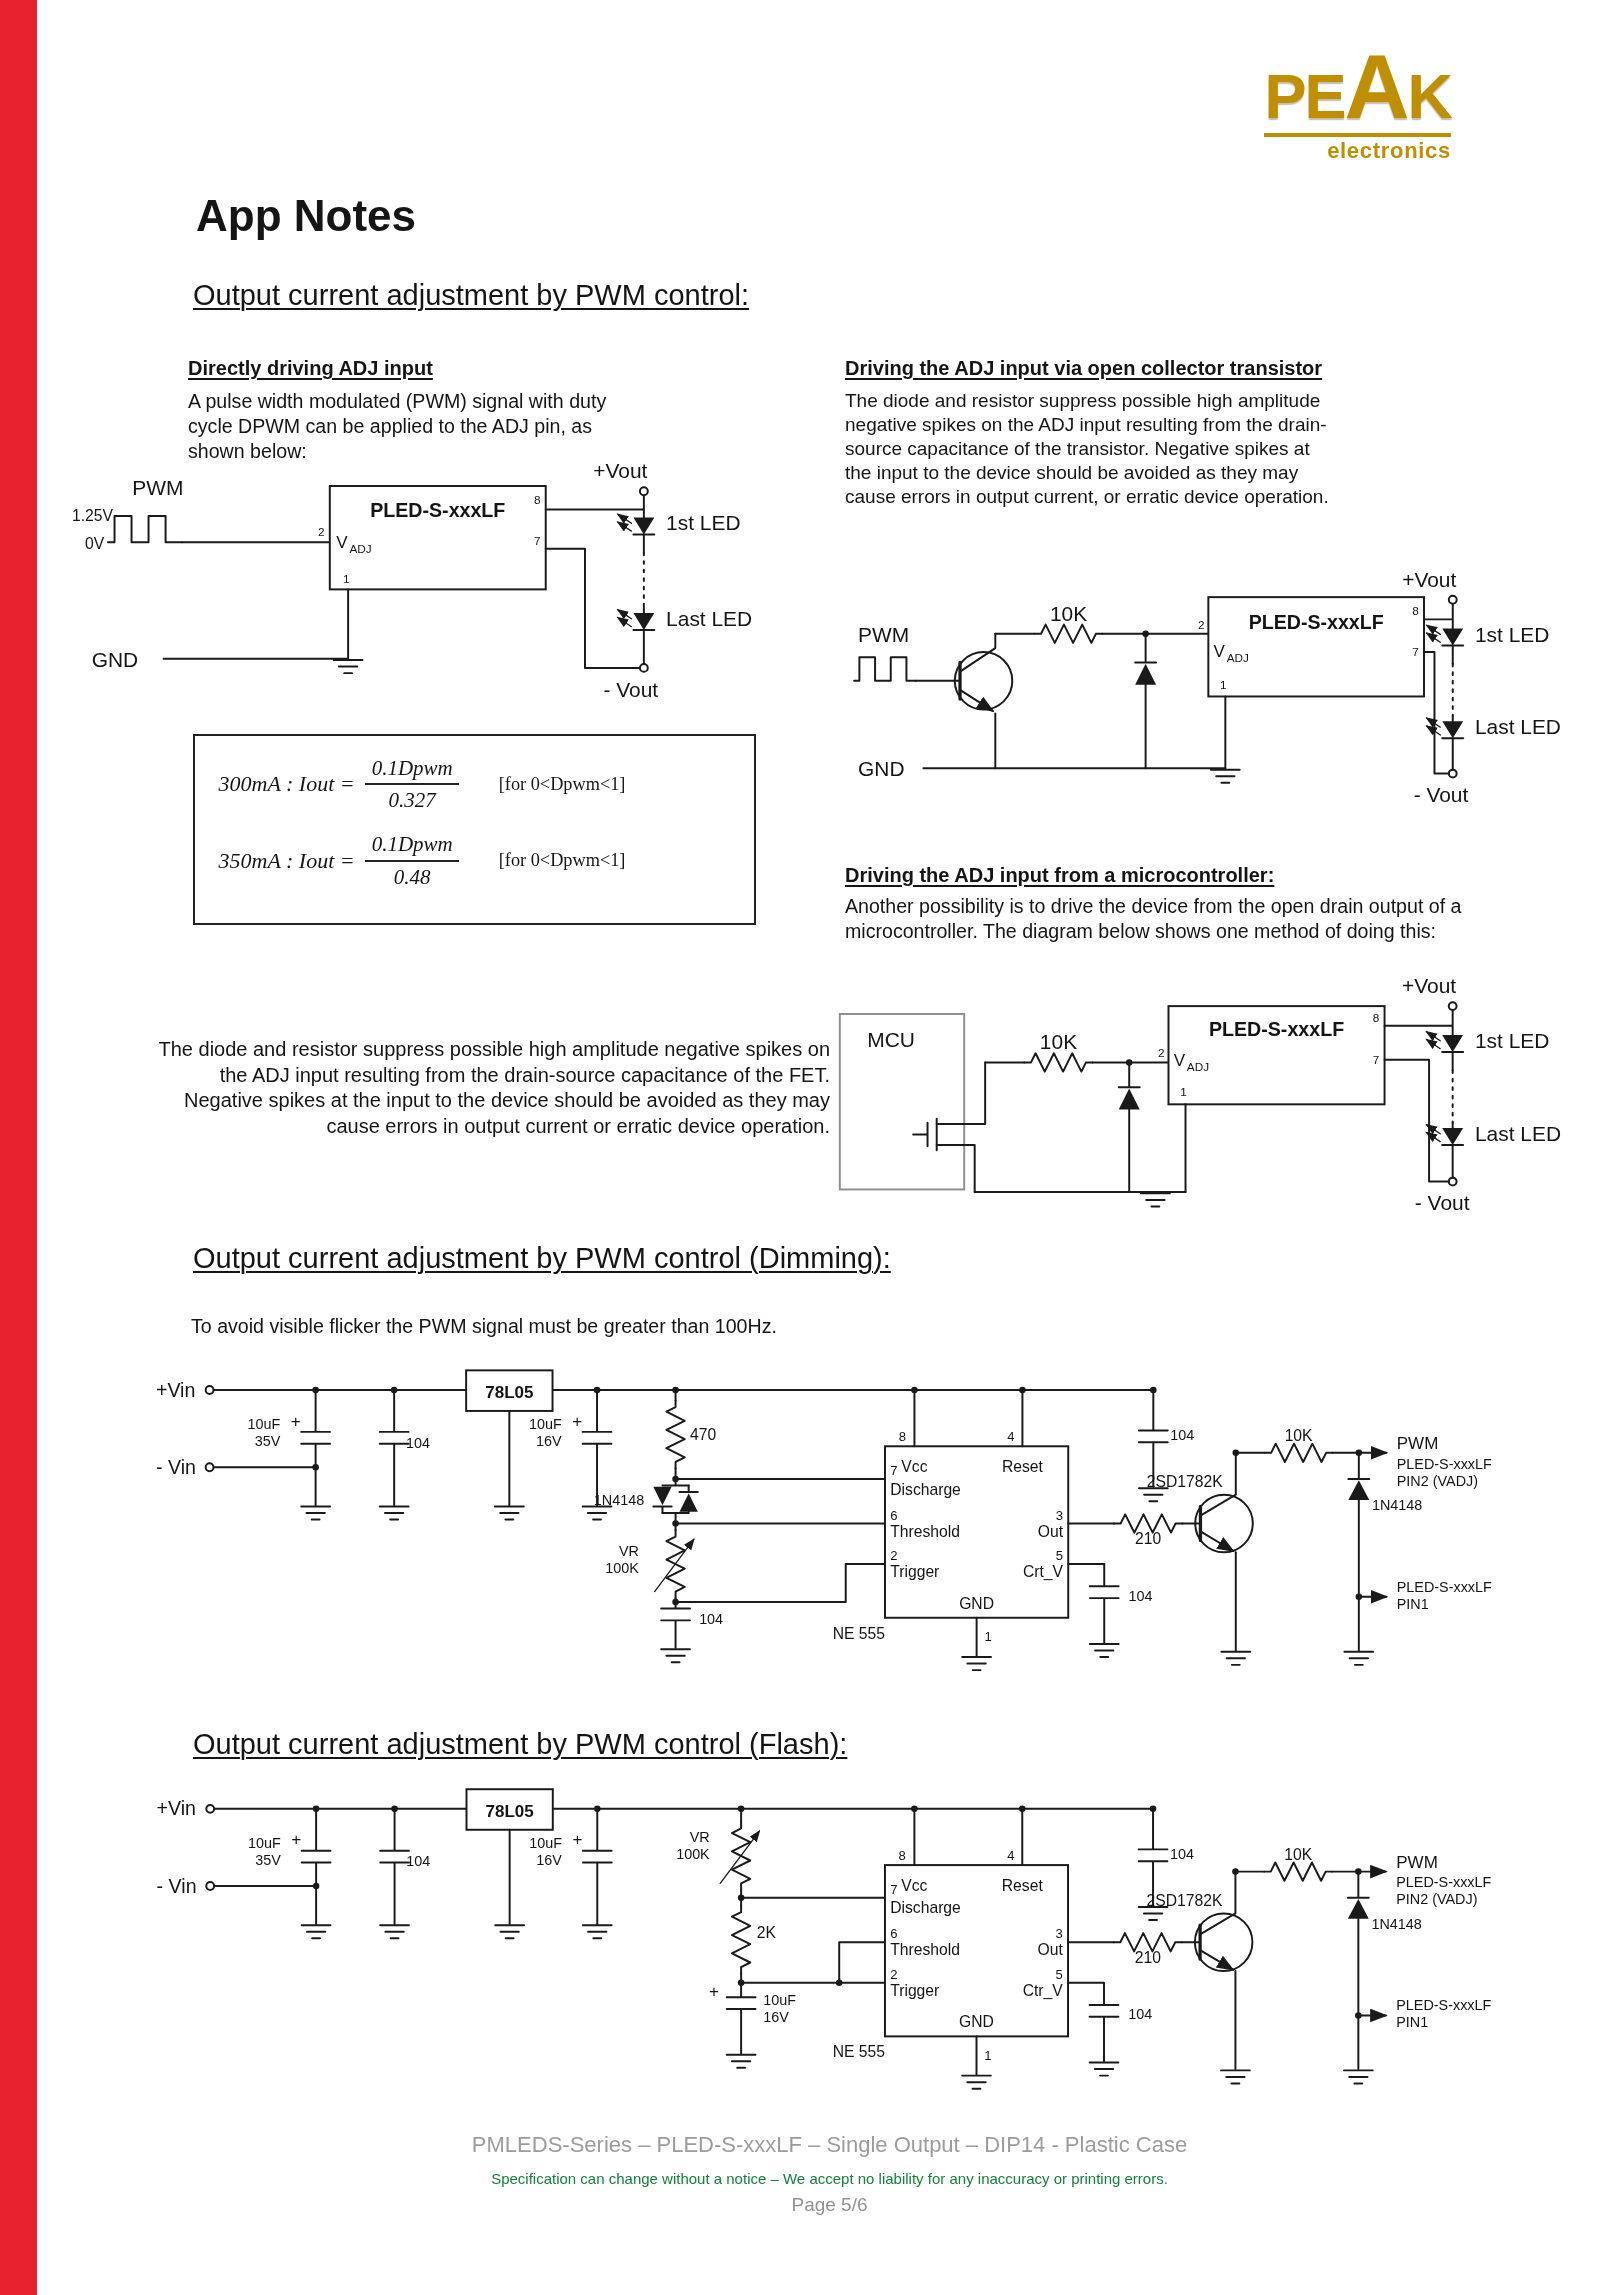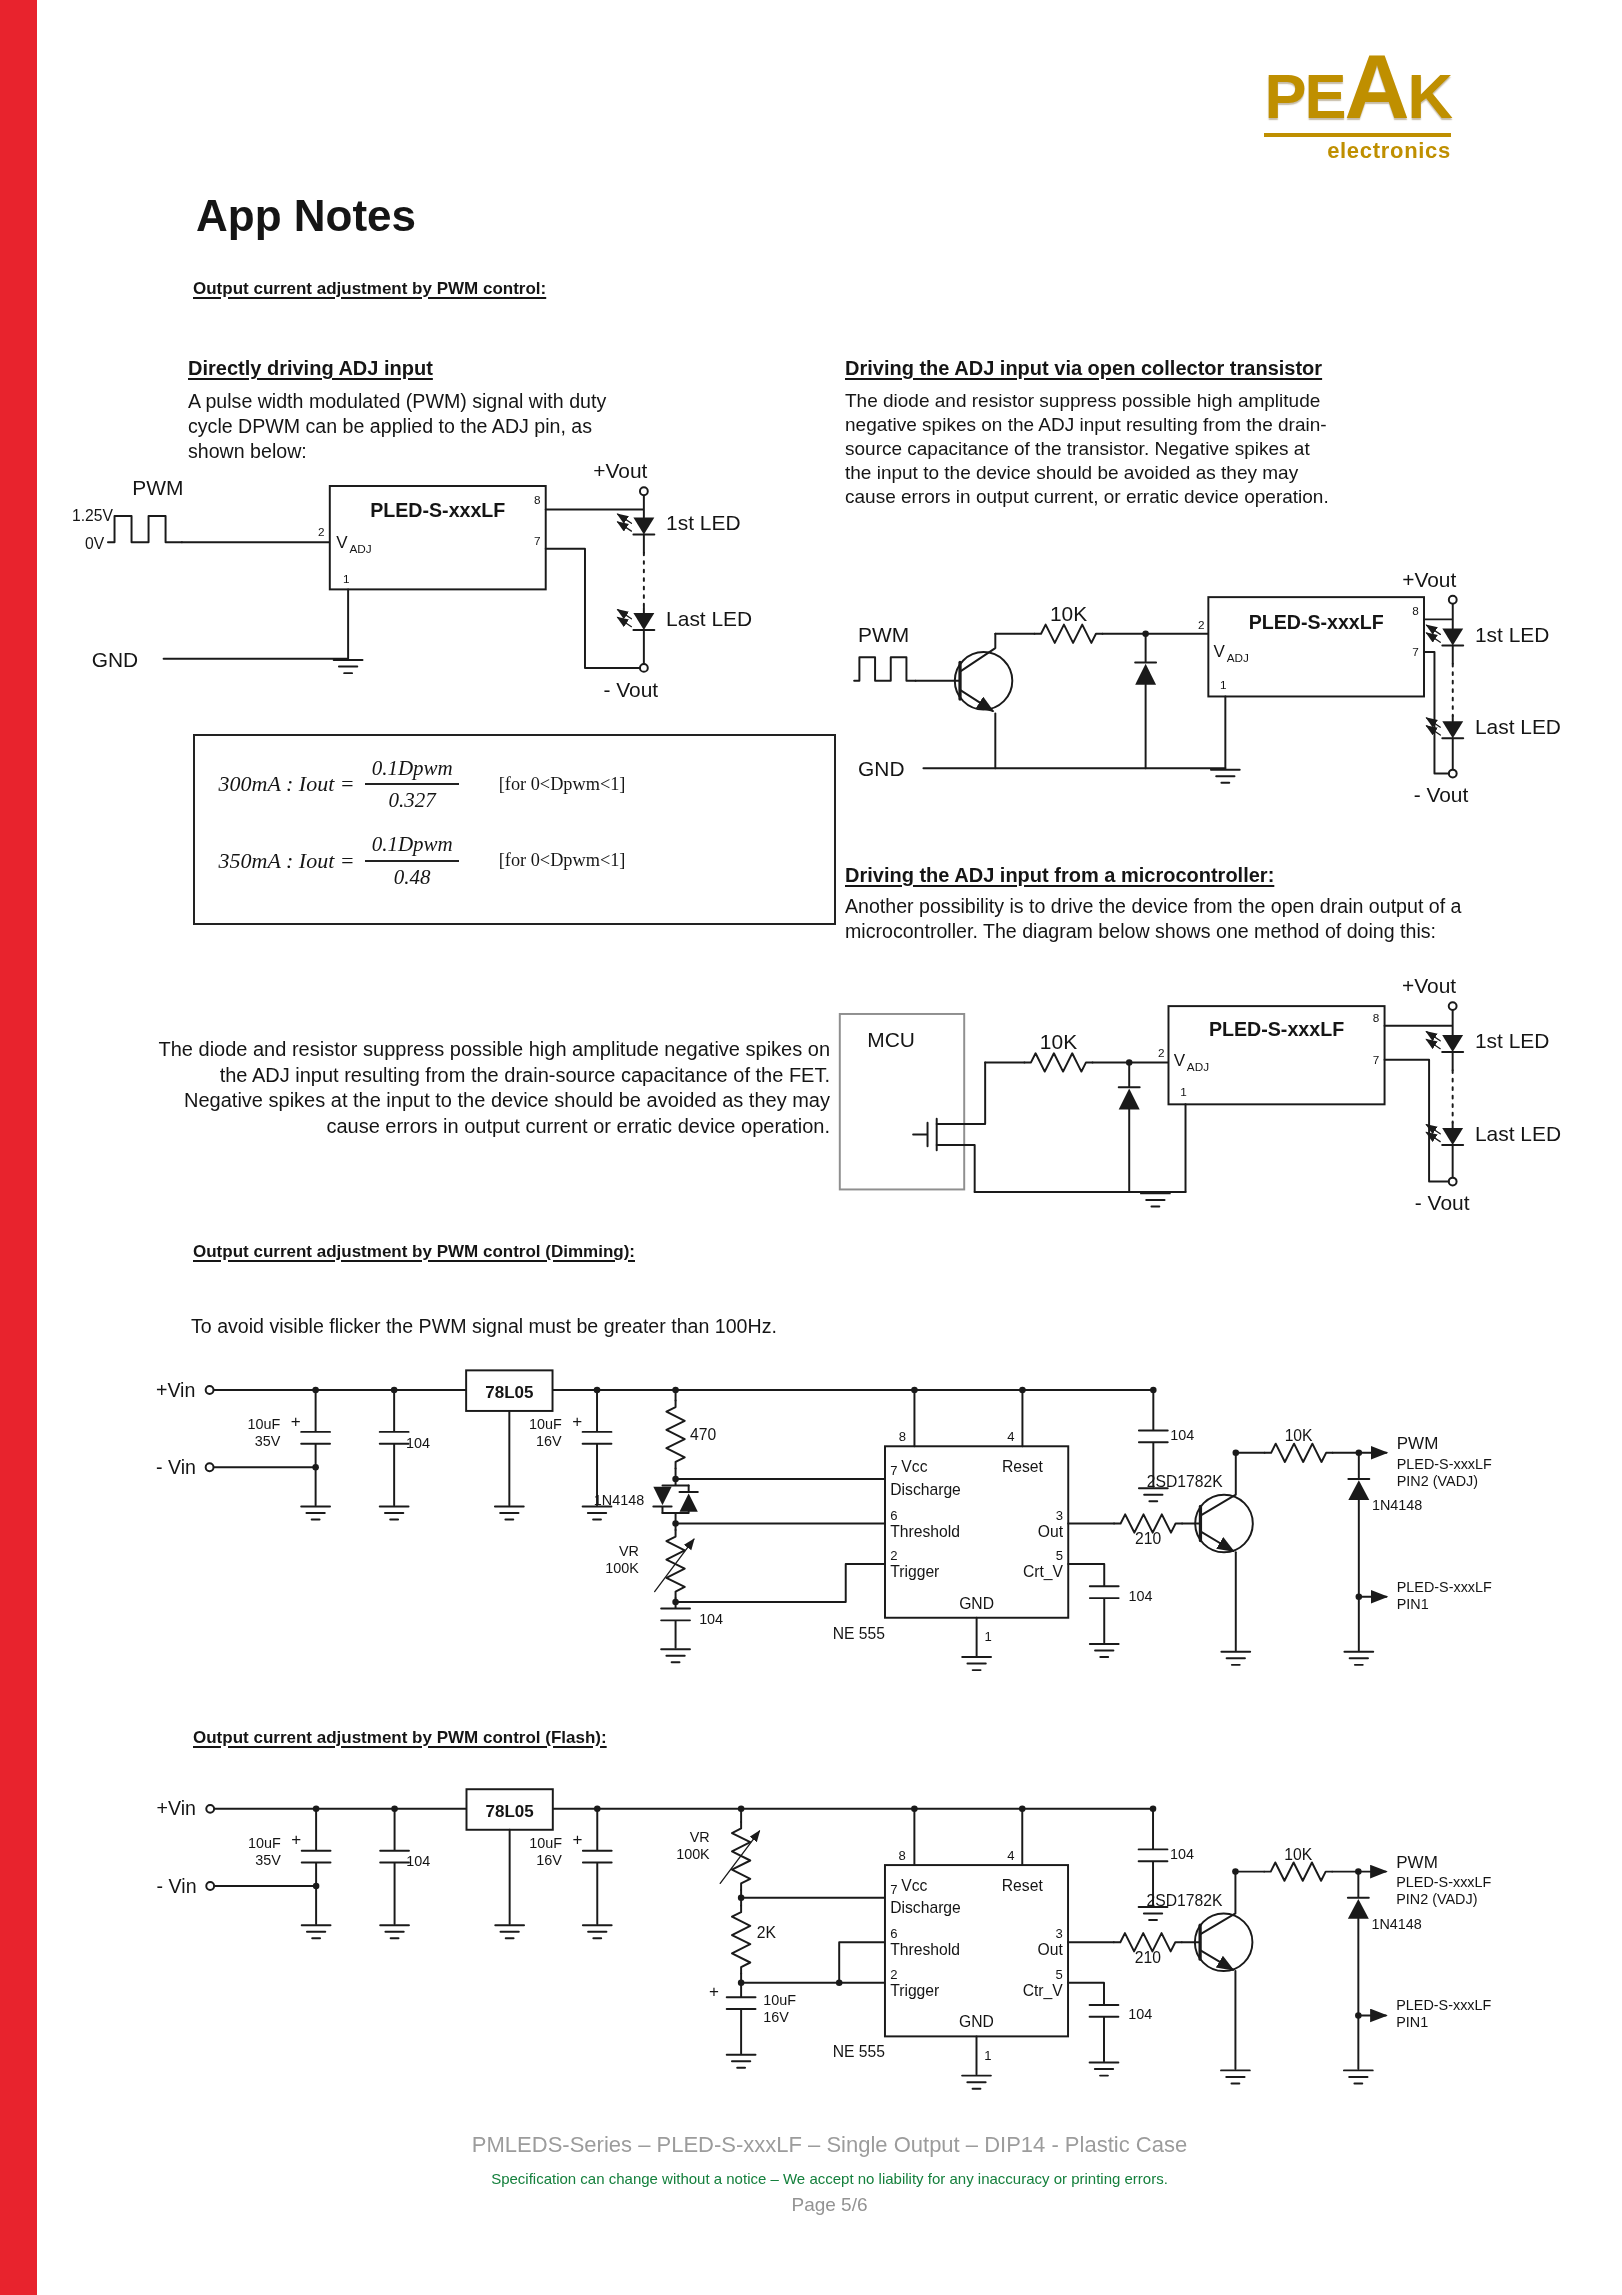--- a/index.html
+++ b/index.html
@@ -11,31 +11,31 @@
   
   .logo{position:absolute;right:171px;top:42px;text-align:right}
   .logo-word{color:#bf8f00;font-weight:bold;line-height:1;letter-spacing:-2px;
              text-shadow:0 2px 1.3px rgba(90,60,0,.35)}
   .logo-word .lp{font-size:63px}
   .logo-word .la{font-size:90px}
   .logo-rule{height:3.3px;background:#bf8f00;margin-top:1.3px}
   .logo-sub{font-size:22px;font-weight:bold;color:#bf8f00;letter-spacing:0.7px;margin-top:1.3px}
 
   .h-main{position:absolute;left:196px;top:191px;font-size:44px;font-weight:bold}
-  .h-sec{position:absolute;font-size:17px;font-weight:bold;text-decoration:underline;
+  .h-sec{position:absolute;font-size:29px;font-weight:normal;text-decoration:underline;
          text-decoration-thickness:2px;text-underline-offset:3.3px}
   .h-sub{font-size:20px;font-weight:bold;text-decoration:underline;
          text-decoration-thickness:2px;text-underline-offset:2.6px}
   .blk{position:absolute}
   .body-text{font-size:19.6px;line-height:25px}
   .body-text.sm{font-size:19px;line-height:24px}
   .fet-note{font-size:20px;line-height:25.5px;text-align:right}
 
   
-  .formula-box{position:absolute;left:193px;top:734px;width:643px;height:191px;
+  .formula-box{position:absolute;left:193px;top:734px;width:563px;height:191px;
                border:2px solid #222;padding:19.6px 11.8px 0 23.6px;
                font-family:"Liberation Serif",serif}
   .formula-row{display:flex;align-items:center;margin-bottom:19.6px;font-size:22px;font-style:italic}
   .f-lhs{white-space:nowrap}
   .frac{display:inline-block;text-align:center;margin:0 10.5px;font-size:21px}
   .frac .num{display:block;padding:0 6.5px 2.6px;border-bottom:2px solid #222}
   .frac .den{display:block;padding-top:2.6px}
   .cond{font-style:normal;font-size:18.3px;margin-left:29px;white-space:nowrap}
 
   .footer{position:absolute;left:37px;right:0;top:2132px;text-align:center;color:#9c9c9c}

